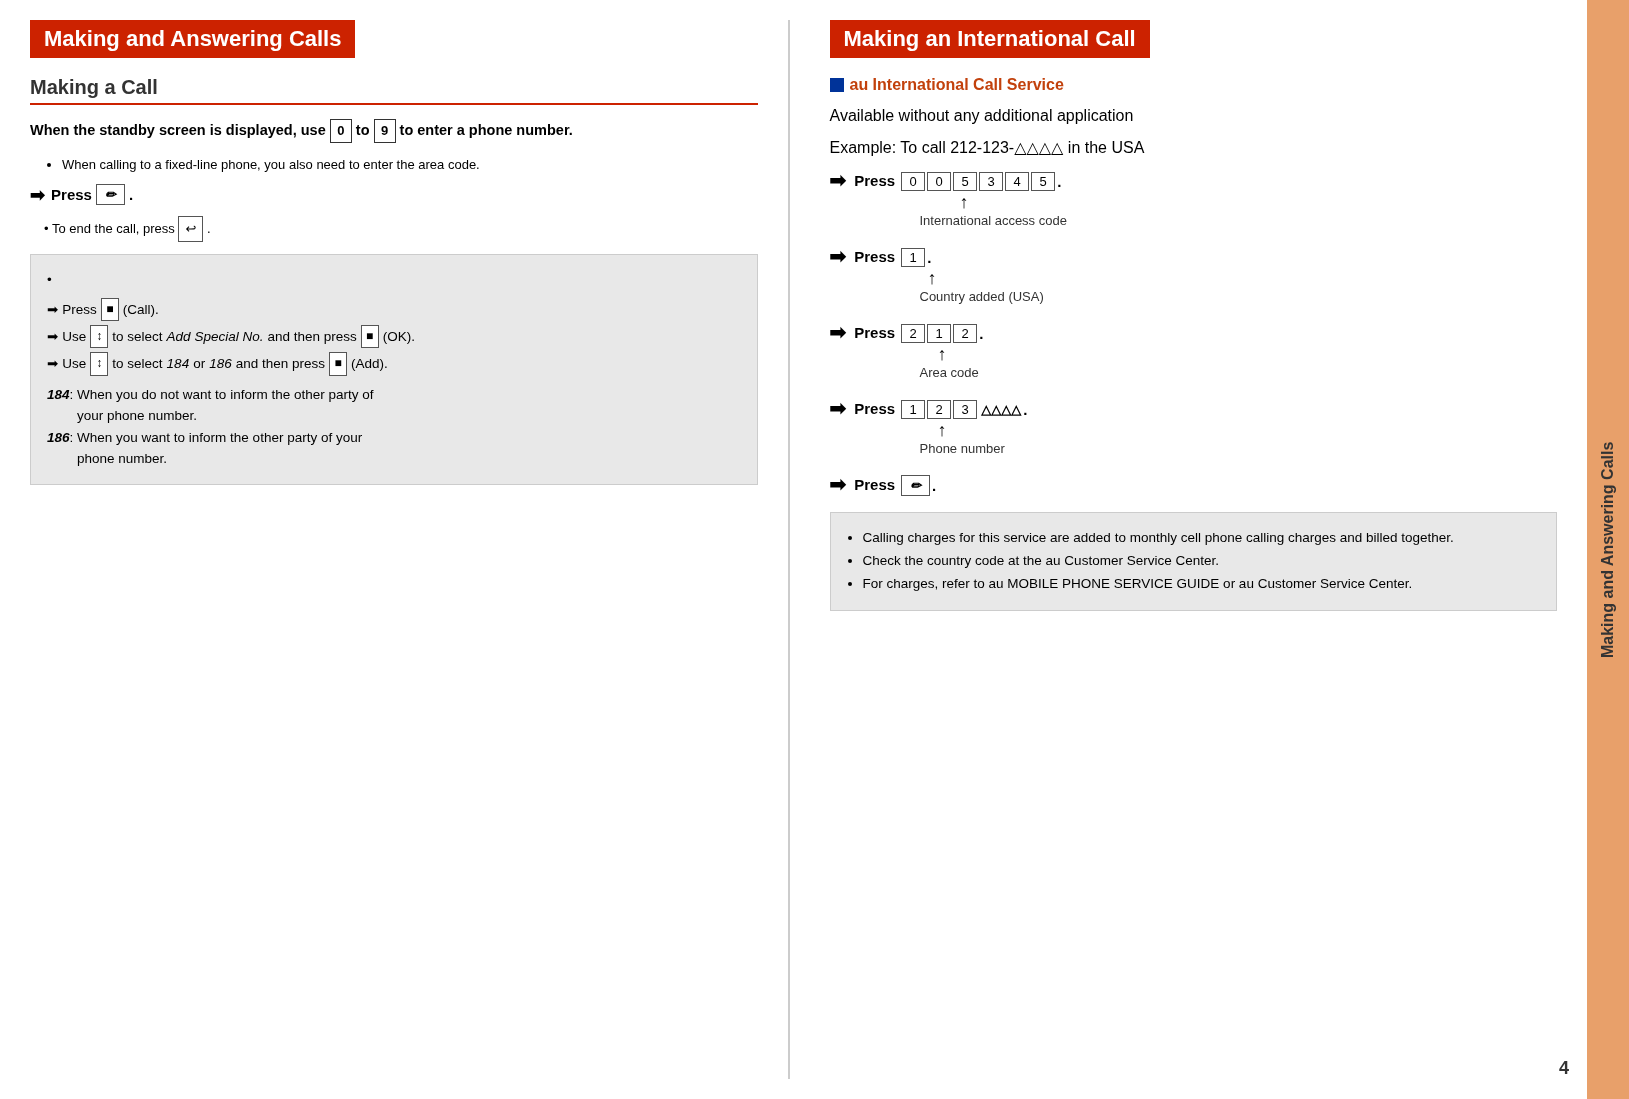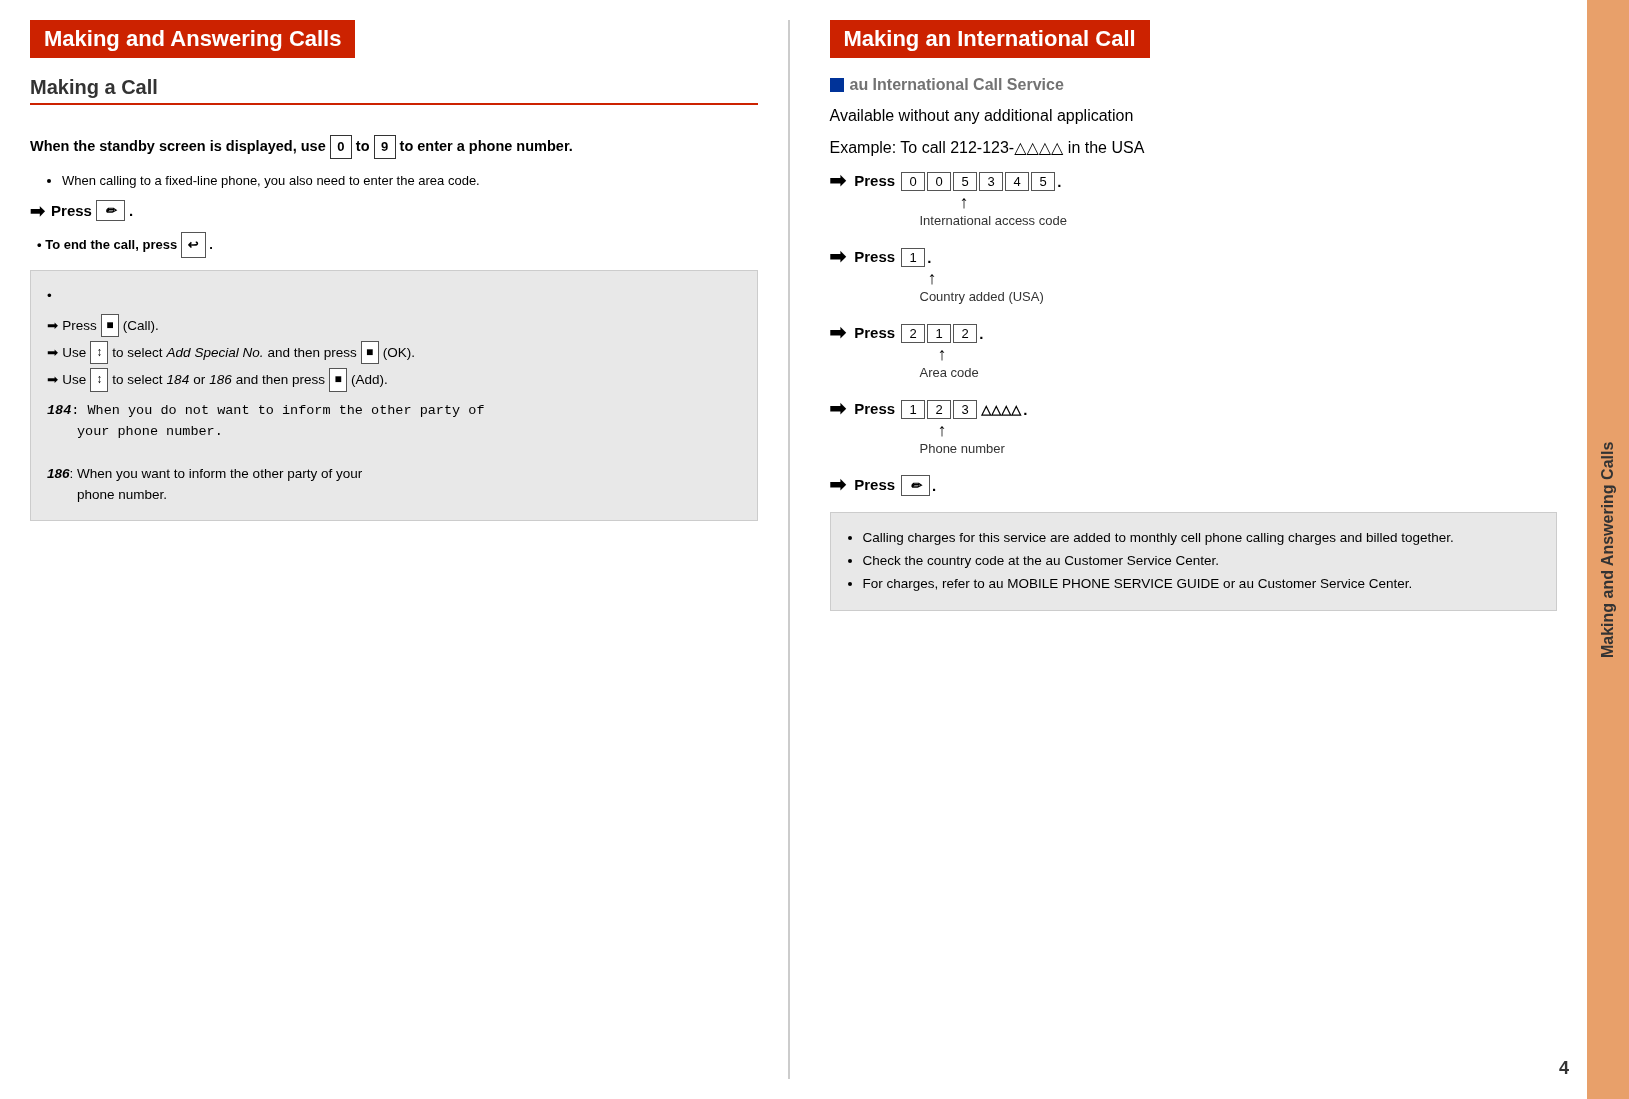--- a/index.html
+++ b/index.html
@@ -59,27 +59,27 @@
       margin-bottom: 18px;
       display: inline-block;
     }
 
     .section-title {
       font-size: 20px;
       font-weight: bold;
       color: #333;
       border-bottom: 2px solid #cc2200;
       padding-bottom: 4px;
-      margin-bottom: 30px;
+      margin-bottom: 14px;
     }
 
     .subsection-title {
       font-size: 16px;
       font-weight: bold;
-      color: #737373;
+      color: #c2410c;
       display: flex;
       align-items: center;
       gap: 6px;
       margin-bottom: 10px;
     }
 
     .blue-square {
       width: 14px;
       height: 14px;
       background: #003399;
@@ -229,24 +229,23 @@
       position: absolute;
       bottom: 20px;
       right: 60px;
       font-size: 18px;
       font-weight: bold;
       color: #333;
     }
 
     .sub-note {
       font-size: 13px;
-      margin-left: 7px;
+      margin-left: 14px;
       margin-bottom: 6px;
       line-height: 1.5;
-      font-weight: bold;
     }
 
     .inline-key-small {
       display: inline-flex;
       align-items: center;
       justify-content: center;
       border: 1.5px solid #555;
       padding: 1px 4px;
       font-size: 12px;
       min-width: 18px;
@@ -329,21 +328,21 @@
         <span>Use</span>
         <span class="inline-key-small">↕</span>
         <span>to select</span>
         <span style="font-style:italic;">184</span>
         <span>or</span>
         <span style="font-style:italic;">186</span>
         <span>and then press</span>
         <span class="inline-key-small">■</span>
         <span>(Add).</span>
       </div>
-      <div style="margin-bottom:20px;font-family:Liberation Mono, monospace;">
+      <div style="margin-bottom:0;">
         <span style="font-style:italic; font-weight:bold;">184</span><span>: When you do not want to inform the other party of</span>
         <div style="margin-left:30px;">your phone number.</div>
       </div>
       <div>
         <span style="font-style:italic; font-weight:bold;">186</span><span>: When you want to inform the other party of your</span>
         <div style="margin-left:30px;">phone number.</div>
       </div>
     </div>
   </div>
 

